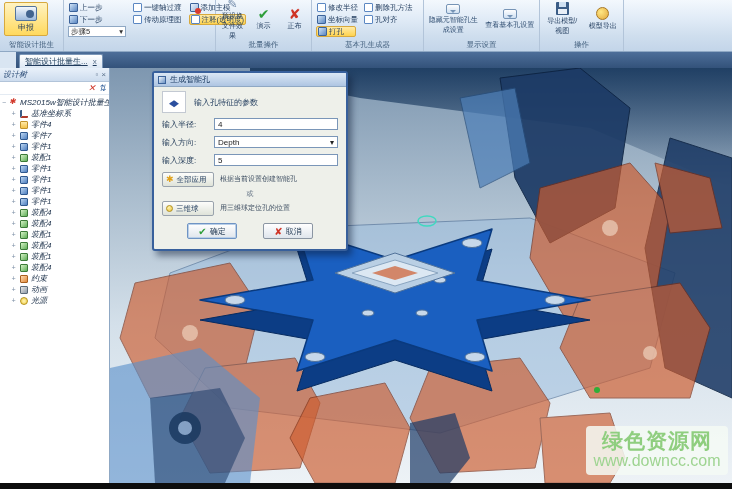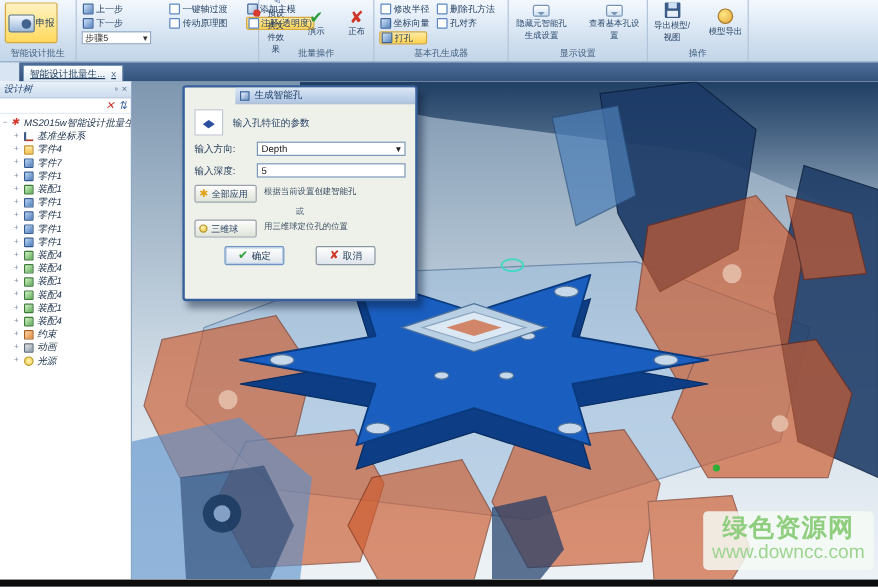--- a/index.html
+++ b/index.html
@@ -3,23 +3,23 @@
 <meta charset="utf-8">
 <style>
   * { margin:0; padding:0; box-sizing:border-box; }
   html,body { width:732px; height:489px; overflow:hidden; font-family:"Liberation Sans", sans-serif; }
   body { position:relative; background:#d9e5f2; font-size:9px; color:#1f3a5c; }
 
   
   .ribbon { position:absolute; left:0; top:0; width:732px; height:52px;
     background:linear-gradient(180deg,#f3f8fd 0%,#dfeaf6 40%,#cfdeee 70%,#c3d5e9 100%);
     border-bottom:1px solid #8fa8c4; display:flex; }
-  .rgroup { position:relative; height:100%; border-right:1px solid #b2c4d9; padding:2px 4px 14px 4px; display:flex; gap:14px; }
+  .rgroup { position:relative; height:100%; border-right:1px solid #b2c4d9; padding:2px 4px 14px 4px; display:flex; gap:6px; }
   .rgroup-label { position:absolute; left:0; right:0; bottom:1px; text-align:center; font-size:7.5px; color:#44617f; white-space:nowrap; overflow:hidden; }
-  .bigbtn { width:44px; height:34px; display:flex; flex-direction:row; align-items:center; justify-content:center; gap:1px;
+  .bigbtn { width:44px; height:34px; display:flex; flex-direction:column; align-items:center; justify-content:center; gap:1px;
     background:linear-gradient(180deg,#fff3c2,#ffd95e); border:1px solid #d7a93e; border-radius:2px; font-size:8px; }
   .rcol { display:flex; flex-direction:column; justify-content:flex-start; gap:1px; }
   .rsmall { display:flex; align-items:center; gap:2px; height:11px; font-size:7.5px; white-space:nowrap; padding:0 1px; }
   .rsmall.hl { background:linear-gradient(180deg,#ffeaa6,#ffd34e); border:1px solid #d7a93e; border-radius:2px; }
   .rdrop { width:58px; height:11px; background:#fff; border:1px solid #8fa8c4; font-size:7.5px; display:flex; align-items:center; justify-content:space-between; padding:0 2px; color:#333; }
   .ricon { display:inline-block; width:9px; height:9px; border-radius:1px; flex:0 0 auto; }
   .ic-blue   { background:linear-gradient(135deg,#cfe3f7,#5b87c2); border:1px solid #3c639a; }
   .ic-note   { background:#fff; border:1px solid #5b87c2; }
   .ic-badge  { position:relative; background:linear-gradient(135deg,#e8f1fb,#9db9dc); border:1px solid #3c639a; }
   .ic-badge::after { content:""; position:absolute; right:-3px; bottom:-3px; width:6px; height:6px; background:#d83b2f; border-radius:50%; }
@@ -64,21 +64,21 @@
   .icon-light { background:radial-gradient(circle,#fff6b8,#f0c93c); border:1px solid #b59420; border-radius:50%; }
 
   
   .viewport { position:absolute; left:110px; top:68px; width:622px; height:415px; overflow:hidden;
     background:linear-gradient(180deg,#7e97b0 0%,#a9bccd 30%,#d4e0ea 62%,#edf2f6 100%); }
   .viewport svg { position:absolute; left:0; top:0; }
 
   
   .dialog { position:absolute; left:152px; top:71px; width:196px; height:180px; background:#eef0ea;
     border:2px solid #38609c; border-radius:3px; box-shadow:4px 5px 6px rgba(10,25,50,.45); font-size:8px; }
-  .dlg-title { height:14px; background:linear-gradient(180deg,#dbe7f5,#aec5e2); border-bottom:1px solid #8fa8c4; display:flex; align-items:center; gap:4px; padding:0 4px; font-size:8px; color:#1d3c63; border-radius:1px 1px 0 0;margin-left:42px; }
+  .dlg-title { height:14px; background:linear-gradient(180deg,#dbe7f5,#aec5e2); border-bottom:1px solid #8fa8c4; display:flex; align-items:center; gap:4px; padding:0 4px; font-size:8px; color:#1d3c63; border-radius:1px 1px 0 0; }
   .dlg-tico { width:8px; height:8px; background:linear-gradient(135deg,#f0f6fc,#6d93c4); border:1px solid #3c639a; }
   .dlg-body { padding:4px 8px 0 8px; }
   .dlg-head { display:flex; align-items:center; gap:8px; margin-bottom:5px; }
   .gem { width:24px; height:22px; background:#fff; border:1px solid #c3c9d2; display:flex; align-items:center; justify-content:center; }
   .gem span { color:#2b4f9e; font-size:13px; transform:scaleY(.7); display:inline-block; }
   .dlg-row { display:flex; align-items:center; margin-bottom:6px; }
   .dlg-row label { width:52px; color:#253d5a; }
   .dlg-input { flex:1; height:12px; background:#fff; border:1px solid #7a96b8; padding:0 3px; font-size:8px; color:#222; display:flex; align-items:center; }
   .dlg-select { justify-content:space-between; }
   .dlg-actions { display:flex; align-items:center; gap:6px; margin-bottom:2px; }
@@ -437,20 +437,26 @@
     <span>生成智能孔</span>
   </div>
   <div class="dlg-body">
     <div class="dlg-head">
       <span class="gem">
           <span>◆</span>
         </span>
       <span>输入孔特征的参数</span>
     </div>
     <div class="dlg-row">
+      <label>输入半径:</label>
+      <div class="dlg-input">
+          <span>4</span>
+        </div>
+    </div>
+    <div class="dlg-row">
       <label>输入方向:</label>
       <div class="dlg-input dlg-select">
         <span>Depth</span>
         <span>▾</span>
       </div>
     </div>
     <div class="dlg-row">
       <label>输入深度:</label>
       <div class="dlg-input">
           <span>5</span>

